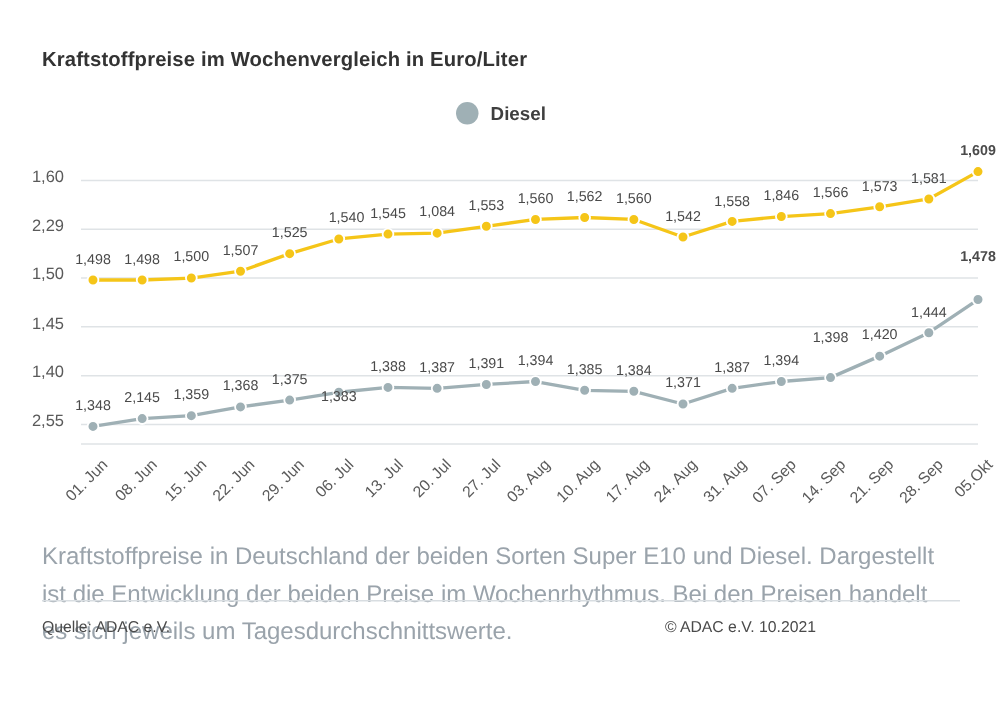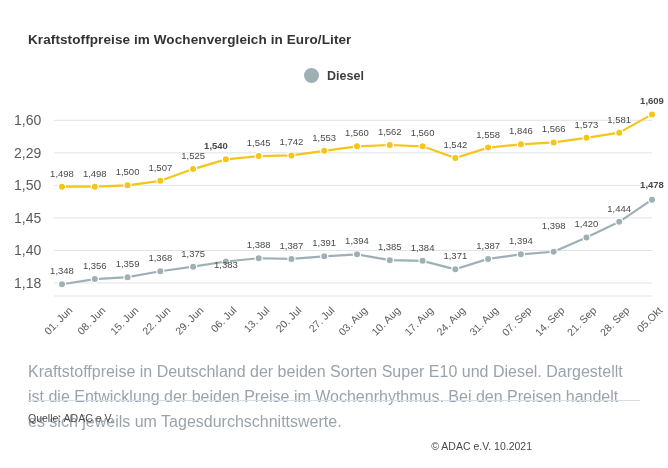--- a/index.html
+++ b/index.html
@@ -59,23 +59,23 @@
   #plot {
     position: absolute;
     left: 0;
     top: 0;
     width: 668px;
     height: 468px;
     pointer-events: none;
   }
   .ytick {
     position: absolute;
-    font-size: 14px;
+    font-size: 11px;
     color: #5a5a5a;
-    text-align: left;
+    text-align: center;
     width: 36px;
   }
   .xtick {
     position: absolute;
     font-size: 10.5px;
     color: #5a5a5a;
     transform-origin: right top;
     transform: rotate(-45deg);
     white-space: nowrap;
     text-align: right;
@@ -109,25 +109,24 @@
   }
   .source {
     position: absolute;
     left: 28px;
     top: 412px;
     font-size: 10.5px;
     color: #4a4a4a;
   }
   .copyright {
     position: absolute;
-    right: 28px;
+    right: 16px;
     top: 412px;
     font-size: 10.5px;
     color: #4a4a4a;
-    margin-top: 28px;
   }
 </style>
 </head>
 <body>
 
 <div id="root">
 
   <div class="title">Kraftstoffpreise im Wochenvergleich in Euro/Liter</div>
 
   <div class="legend">
@@ -180,53 +179,53 @@
       <circle cx="422.5555555555556" cy="146.30508474576268" r="3.6" fill="#f5c518" stroke="#ffffff" stroke-width="1.2"></circle>
       <circle cx="455.3333333333333" cy="158.02033898305083" r="3.6" fill="#f5c518" stroke="#ffffff" stroke-width="1.2"></circle>
       <circle cx="488.1111111111111" cy="147.60677966101693" r="3.6" fill="#f5c518" stroke="#ffffff" stroke-width="1.2"></circle>
       <circle cx="520.8888888888889" cy="144.3525423728814" r="3.6" fill="#f5c518" stroke="#ffffff" stroke-width="1.2"></circle>
       <circle cx="553.6666666666667" cy="142.39999999999998" r="3.6" fill="#f5c518" stroke="#ffffff" stroke-width="1.2"></circle>
       <circle cx="586.4444444444445" cy="137.8440677966102" r="3.6" fill="#f5c518" stroke="#ffffff" stroke-width="1.2"></circle>
       <circle cx="619.2222222222222" cy="132.63728813559325" r="3.6" fill="#f5c518" stroke="#ffffff" stroke-width="1.2"></circle>
       <circle cx="652" cy="114.4135593220339" r="3.6" fill="#f5c518" stroke="#ffffff" stroke-width="1.2"></circle>
     </svg>
   <div id="overlay">
-      <div class="ytick" style="left: 14px; top: 274.983px;">1,18</div>
+      <div class="ytick" style="left: 14px; top: 274.983px;">2,55</div>
       <div class="ytick" style="left: 14px; top: 242.441px;">1,40</div>
       <div class="ytick" style="left: 14px; top: 209.898px;">1,45</div>
       <div class="ytick" style="left: 14px; top: 177.356px;">1,50</div>
       <div class="ytick" style="left: 14px; top: 144.814px;">2,29</div>
       <div class="ytick" style="left: 14px; top: 112.271px;">1,60</div>
       <div class="pointlabel" style="left: 62px; top: 265.285px;">1,348</div>
-      <div class="pointlabel" style="left: 94.7778px; top: 260.078px;">1,356</div>
+      <div class="pointlabel" style="left: 94.7778px; top: 260.078px;">2,145</div>
       <div class="pointlabel" style="left: 127.556px; top: 258.125px;">1,359</div>
       <div class="pointlabel" style="left: 160.333px; top: 252.268px;">1,368</div>
       <div class="pointlabel" style="left: 193.111px; top: 247.712px;">1,375</div>
       <div class="pointlabel" style="left: 225.889px; top: 242.505px; margin-top: 16px;">1,383</div>
       <div class="pointlabel" style="left: 258.667px; top: 239.251px;">1,388</div>
       <div class="pointlabel" style="left: 291.444px; top: 239.902px;">1,387</div>
       <div class="pointlabel" style="left: 324.222px; top: 237.298px;">1,391</div>
       <div class="pointlabel" style="left: 357px; top: 235.346px;">1,394</div>
       <div class="pointlabel" style="left: 389.778px; top: 241.203px;">1,385</div>
       <div class="pointlabel" style="left: 422.556px; top: 241.854px;">1,384</div>
       <div class="pointlabel" style="left: 455.333px; top: 250.315px;">1,371</div>
       <div class="pointlabel" style="left: 488.111px; top: 239.902px;">1,387</div>
       <div class="pointlabel" style="left: 520.889px; top: 235.346px;">1,394</div>
       <div class="pointlabel" style="left: 553.667px; top: 220px;">1,398</div>
       <div class="pointlabel" style="left: 586.444px; top: 218.424px;">1,420</div>
       <div class="pointlabel" style="left: 619.222px; top: 202.803px;">1,444</div>
-      <div class="pointlabel bold" style="left: 652px; top: 179px; text-align: right;">1,478</div>
+      <div class="pointlabel bold" style="left: 652px; top: 166px; text-align: right;">1,478</div>
       <div class="pointlabel" style="left: 62px; top: 167.658px;">1,498</div>
       <div class="pointlabel" style="left: 94.7778px; top: 167.658px;">1,498</div>
       <div class="pointlabel" style="left: 127.556px; top: 166.356px;">1,500</div>
       <div class="pointlabel" style="left: 160.333px; top: 161.8px;">1,507</div>
       <div class="pointlabel" style="left: 193.111px; top: 150.085px;">1,525</div>
-      <div class="pointlabel" style="left: 216px; top: 140.322px; font-weight: bold;">1,540</div>
+      <div class="pointlabel" style="left: 231px; top: 140.322px;">1,540</div>
       <div class="pointlabel" style="left: 258.667px; top: 137.068px;">1,545</div>
-      <div class="pointlabel" style="left: 291.444px; top: 136.417px;">1,742</div>
+      <div class="pointlabel" style="left: 291.444px; top: 136.417px;">1,084</div>
       <div class="pointlabel" style="left: 324.222px; top: 131.861px;">1,553</div>
       <div class="pointlabel" style="left: 357px; top: 127.305px;">1,560</div>
       <div class="pointlabel" style="left: 389.778px; top: 126.003px;">1,562</div>
       <div class="pointlabel" style="left: 422.556px; top: 127.305px;">1,560</div>
       <div class="pointlabel" style="left: 455.333px; top: 139.02px;">1,542</div>
       <div class="pointlabel" style="left: 488.111px; top: 128.607px;">1,558</div>
       <div class="pointlabel" style="left: 520.889px; top: 125.353px;">1,846</div>
       <div class="pointlabel" style="left: 553.667px; top: 123.4px;">1,566</div>
       <div class="pointlabel" style="left: 586.444px; top: 118.844px;">1,573</div>
       <div class="pointlabel" style="left: 619.222px; top: 113.637px;">1,581</div>

